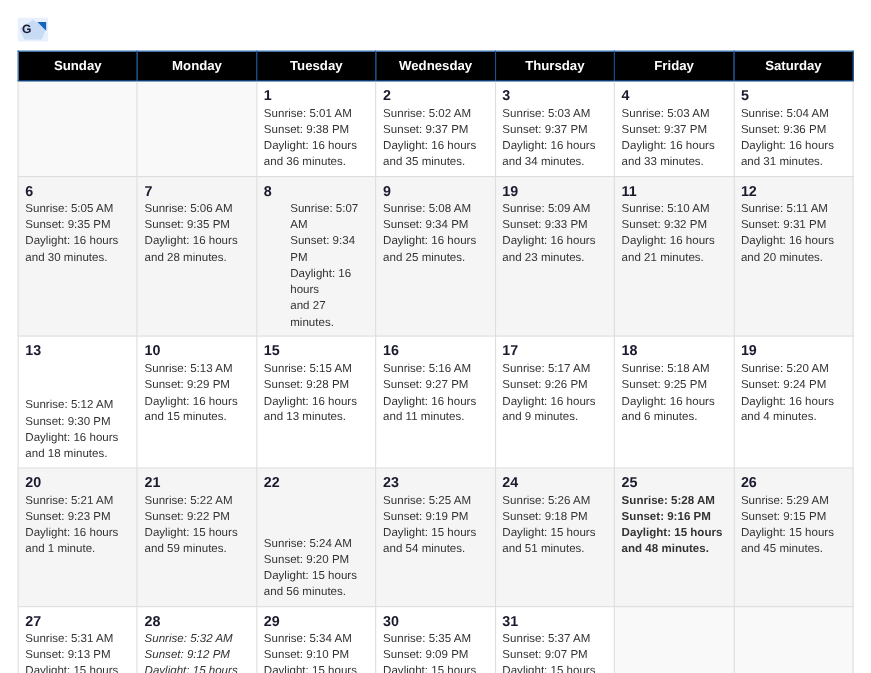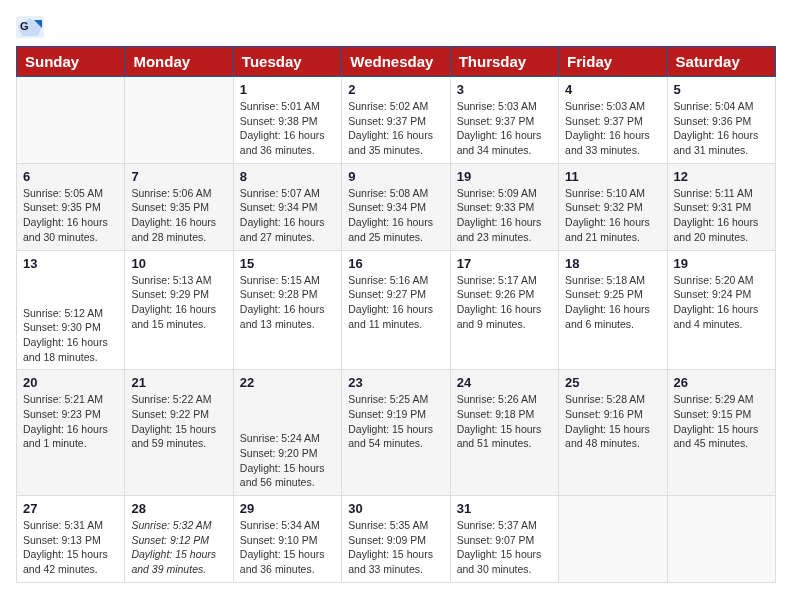--- a/index.html
+++ b/index.html
@@ -47,25 +47,25 @@
     .calendar-subtitle {
       font-size: 15px;
       color: #333;
     }
     table {
       width: 100%;
       border-collapse: collapse;
       border: 1px solid #ccc;
     }
     th {
-      background-color: #b91c1c;
+      background-color: #000000;
       color: #fff;
-      font-size: 15px;
-      font-weight: bold;
-      text-align: left;
+      font-size: 12px;
+      font-weight: bold;
+      text-align: center;
       padding: 6px 8px;
       border: 1px solid #1055a0;
     }
     td {
       vertical-align: top;
       border: 1px solid #ddd;
       padding: 5px 6px;
       width: 108px;
       min-height: 80px;
       background: #fff;
@@ -175,21 +175,21 @@
         </td>
         <td>
           <span class="day-num">7</span>
           <div class="day-detail" style="white-space: pre-line;">Sunrise: 5:06 AM
 Sunset: 9:35 PM
 Daylight: 16 hours
 and 28 minutes.</div>
         </td>
         <td>
           <span class="day-num">8</span>
-          <div class="day-detail" style="white-space: pre-line;">Sunrise: 5:07 AM
+          <div class="day-detail" style="white-space: pre-line; margin-left: 24px;">Sunrise: 5:07 AM
 Sunset: 9:34 PM
 Daylight: 16 hours
 and 27 minutes.</div>
         </td>
         <td>
           <span class="day-num">9</span>
           <div class="day-detail" style="white-space: pre-line;">Sunrise: 5:08 AM
 Sunset: 9:34 PM
 Daylight: 16 hours
 and 25 minutes.</div>
@@ -298,21 +298,21 @@
         </td>
         <td>
           <span class="day-num">24</span>
           <div class="day-detail" style="white-space: pre-line;">Sunrise: 5:26 AM
 Sunset: 9:18 PM
 Daylight: 15 hours
 and 51 minutes.</div>
         </td>
         <td>
           <span class="day-num">25</span>
-          <div class="day-detail" style="white-space: pre-line;">Sunrise: 5:28 AM
+          <div class="day-detail" style="white-space: pre-line; font-weight: bold;">Sunrise: 5:28 AM
 Sunset: 9:16 PM
 Daylight: 15 hours
 and 48 minutes.</div>
         </td>
         <td>
           <span class="day-num">26</span>
           <div class="day-detail" style="white-space: pre-line;">Sunrise: 5:29 AM
 Sunset: 9:15 PM
 Daylight: 15 hours
 and 45 minutes.</div>

